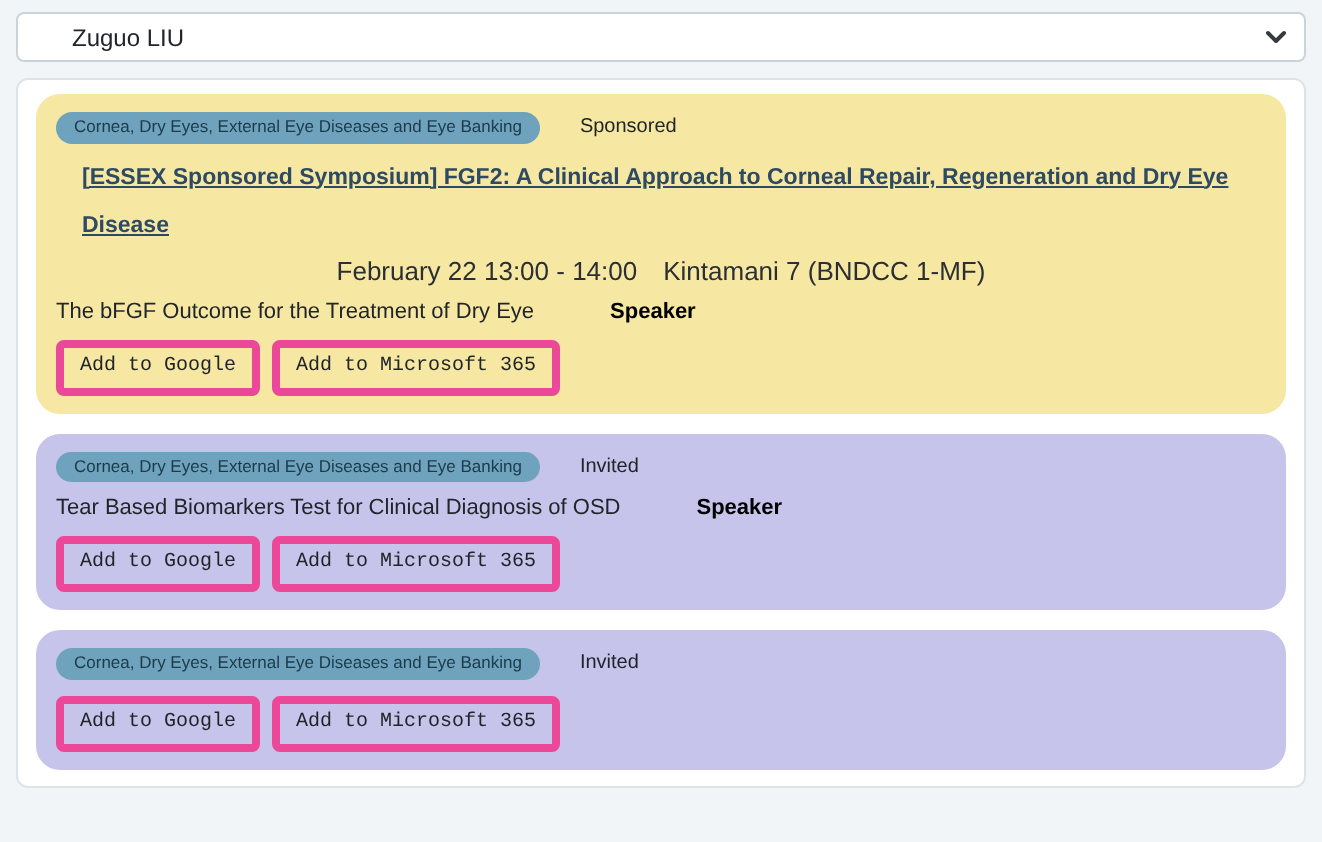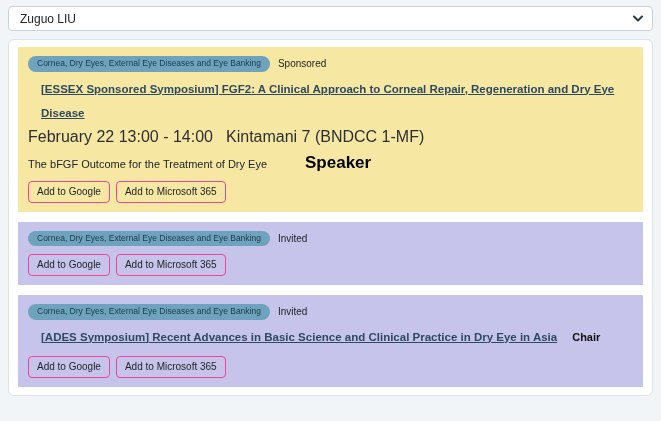--- a/index.html
+++ b/index.html
@@ -13,80 +13,80 @@
   
   .select-box {
     margin: 6px 8px 8px 8px;
     height: 25px;
     background: #ffffff;
     border: 1px solid #cbd3da;
     border-radius: 4px;
     display: flex;
     align-items: center;
     justify-content: space-between;
-    padding: 0 9px 0 11px;
+    padding: 0 9px 0 27px;
     font-size: 12px;
     color: #212529;
     cursor: pointer;
   }
   .chev { display: flex; align-items: center; }
   
   .panel {
     margin: 0 8px;
     background: #ffffff;
     border: 1px solid #dee3e8;
     border-radius: 6px;
     padding: 7px 9px 8px 9px;
     display: flex;
     flex-direction: column;
     gap: 10px;
   }
   .card {
-    border-radius: 1px;
+    border-radius: 12px;
     padding: 7px 10px 9px 10px;
   }
   .card.sponsored { background: #f6e7a3; }
   .card.invited  { background: #c6c4ea; }
   .badge-row { display: flex; align-items: center; gap: 8px; margin: 2px 0 4px 0; }
   .pill {
     background: #6fa3bd;
     color: #1c3a4a;
     font-size: 8.5px;
     line-height: 1;
     padding: 3px 9px 4px 9px;
     border-radius: 9px;
     white-space: nowrap;
   }
-  .tag { font-size: 10px; color: #212529; }
+  .tag { font-size: 10px; color: #212529; margin-left: 12px; }
   .title-row { margin: 1px 0 4px 13px; line-height: 1.5; }
   .title-link {
     font-size: 11.5px;
     font-weight: bold;
     color: #2e4a63;
     text-decoration: underline;
     cursor: pointer;
   }
   .title-role {
     font-size: 11px;
     font-weight: bold;
     color: #111111;
     margin-left: 15px;
     white-space: nowrap;
   }
-  .date-row { font-size: 16px; color: #2b2f33; margin: 2px 0 3px 0; }
+  .date-row { font-size: 13px; color: #2b2f33; margin: 2px 0 3px 0; text-align: center; }
   .loc { margin-left: 13px; }
   .session-row { font-size: 11px; color: #212529; margin: 7px 0 1px 0; }
-  .session-role { font-size: 17px; font-weight: bold; color: #000000; margin-left: 38px; }
+  .session-role { font-size: 11px; font-weight: bold; color: #000000; margin-left: 38px; }
   .btn-row { display: flex; gap: 6px; margin-top: 8px; }
   .btn {
-    font-family: Liberation Sans, sans-serif;
+    font-family: Liberation Mono, monospace;
     font-size: 10px;
     color: #212529;
     background: transparent;
-    border: 1px solid #ec4899;
+    border: 4px solid #ec4899;
     border-radius: 4px;
     padding: 4px 8px 5px 8px;
     cursor: pointer;
     white-space: nowrap;
   }
 </style>
 </head>
 <body>
 
 <div class="select-box">
@@ -118,33 +118,33 @@
       <button class="btn">Add to Google</button>
       <button class="btn">Add to Microsoft 365</button>
     </div>
   </div>
 
   <div class="card invited">
     <div class="badge-row">
       <span class="pill">Cornea, Dry Eyes, External Eye Diseases and Eye Banking</span>
       <span class="tag">Invited</span>
     </div>
+    <div class="session-row">
+      <span>Tear Based Biomarkers Test for Clinical Diagnosis of OSD</span><span class="session-role">Speaker</span>
+    </div>
     <div class="btn-row">
       <button class="btn">Add to Google</button>
       <button class="btn">Add to Microsoft 365</button>
     </div>
   </div>
 
   <div class="card invited">
     <div class="badge-row">
       <span class="pill">Cornea, Dry Eyes, External Eye Diseases and Eye Banking</span>
       <span class="tag">Invited</span>
     </div>
-    <div class="title-row">
-      <a class="title-link">[ADES Symposium] Recent Advances in Basic Science and Clinical Practice in Dry Eye in Asia</a><span class="title-role">Chair</span>
-    </div>
     <div class="btn-row">
       <button class="btn">Add to Google</button>
       <button class="btn">Add to Microsoft 365</button>
     </div>
   </div>
 
 </div>
 
 </body></html>

